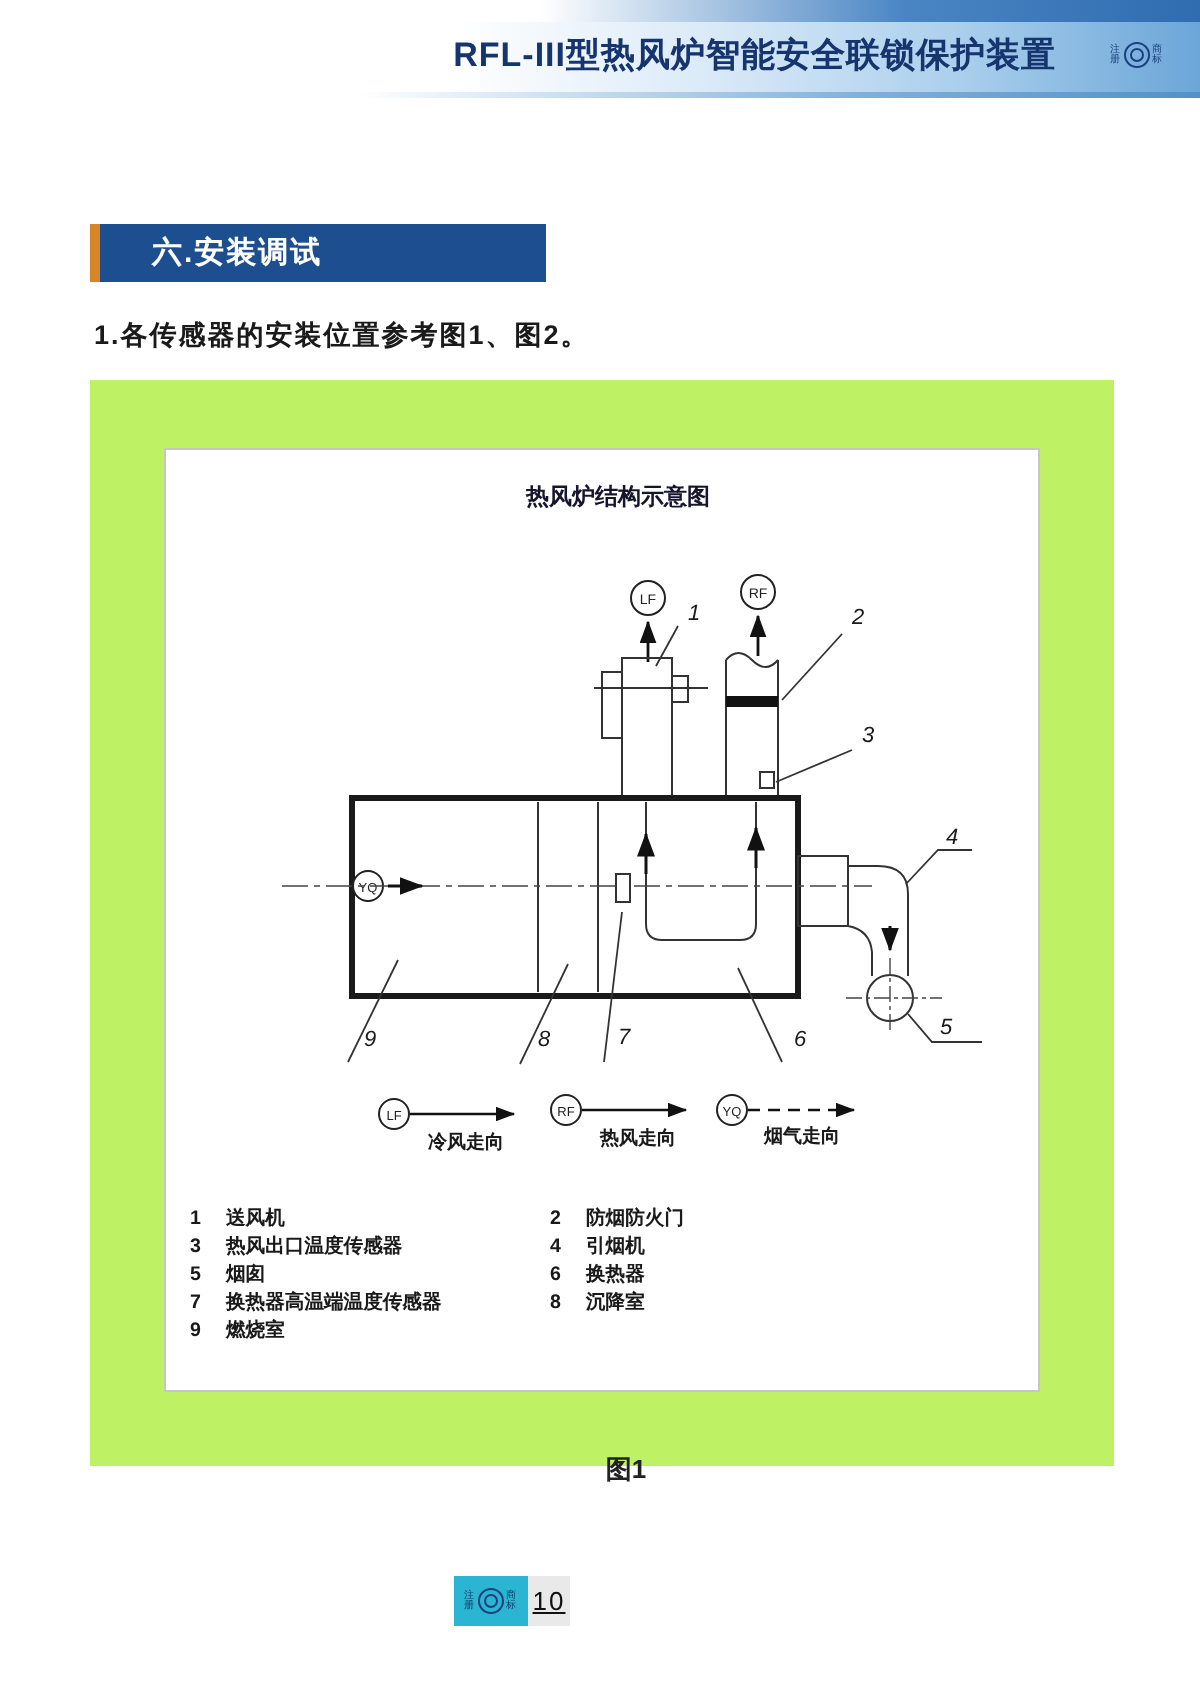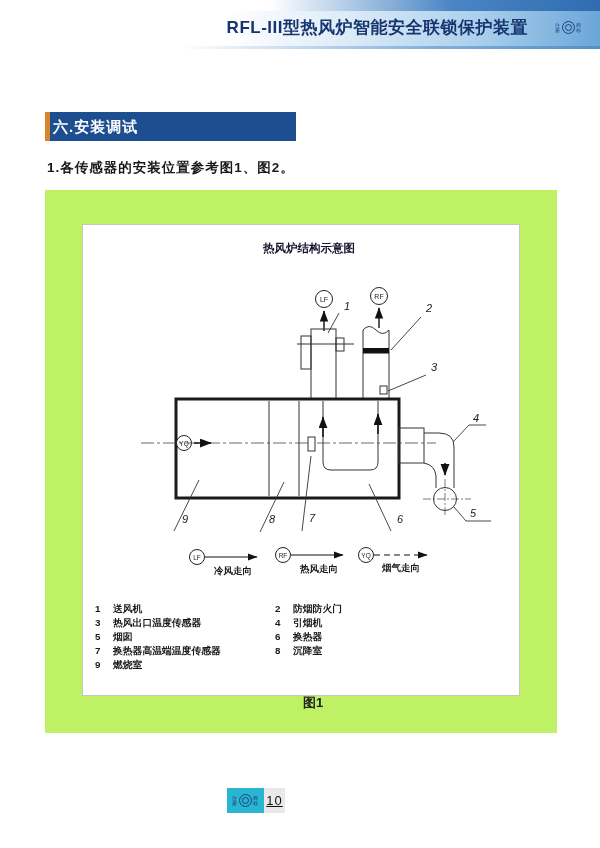--- a/index.html
+++ b/index.html
@@ -35,40 +35,40 @@
   .tm .tm-circle{
     width:13px;height:13px;border:1px solid #1c3f7f;border-radius:50%;
     position:relative;box-sizing:border-box;
   }
   .tm .tm-circle::after{
     content:"";position:absolute;left:2px;top:2px;right:2px;bottom:2px;
     border:1px solid #1c3f7f;border-radius:50%;
   }
   
   .section-bar{
-    position:absolute;left:45px;top:112px;width:251px;height:29px;
+    position:absolute;left:45px;top:112px;width:228px;height:29px;
     background:#1d4e8f;border-left:5px solid #d8842a;
     color:#ffffff;font-size:15px;font-weight:bold;letter-spacing:1px;
-    line-height:29px;padding-left:3px;box-sizing:border-box;
+    line-height:29px;padding-left:26px;box-sizing:border-box;
   }
   .intro-text{
     position:absolute;left:47px;top:159px;
     font-size:13.5px;font-weight:700;color:#1a1a1a;letter-spacing:1px;
   }
   
   .figure-frame{
     position:absolute;left:45px;top:190px;width:512px;height:543px;
     background:#bef264;
   }
   .diagram-panel{
     position:absolute;left:37px;top:34px;width:436px;height:470px;
     background:#ffffff;border:1px solid #c6c6c6;box-sizing:content-box;
   }
   .figure-caption{
-    position:absolute;left:0;top:504px;width:536px;text-align:center;
+    position:absolute;left:0;top:536px;width:536px;text-align:center;
     font-size:13px;font-weight:bold;color:#222;
   }
   svg text{font-family:"Liberation Sans","DejaVu Sans",sans-serif;}
   .callout{font-size:11px;font-style:italic;fill:#1a1a1a;}
   .cjk{font-weight:600;fill:#1a1a1a;}
   
   .footer{position:absolute;left:0;top:788px;width:600px;height:26px;}
   .footer-logo-box{
     position:absolute;left:227px;top:0;width:37px;height:25px;
     background:#2ab5d2;display:flex;align-items:center;justify-content:center;

